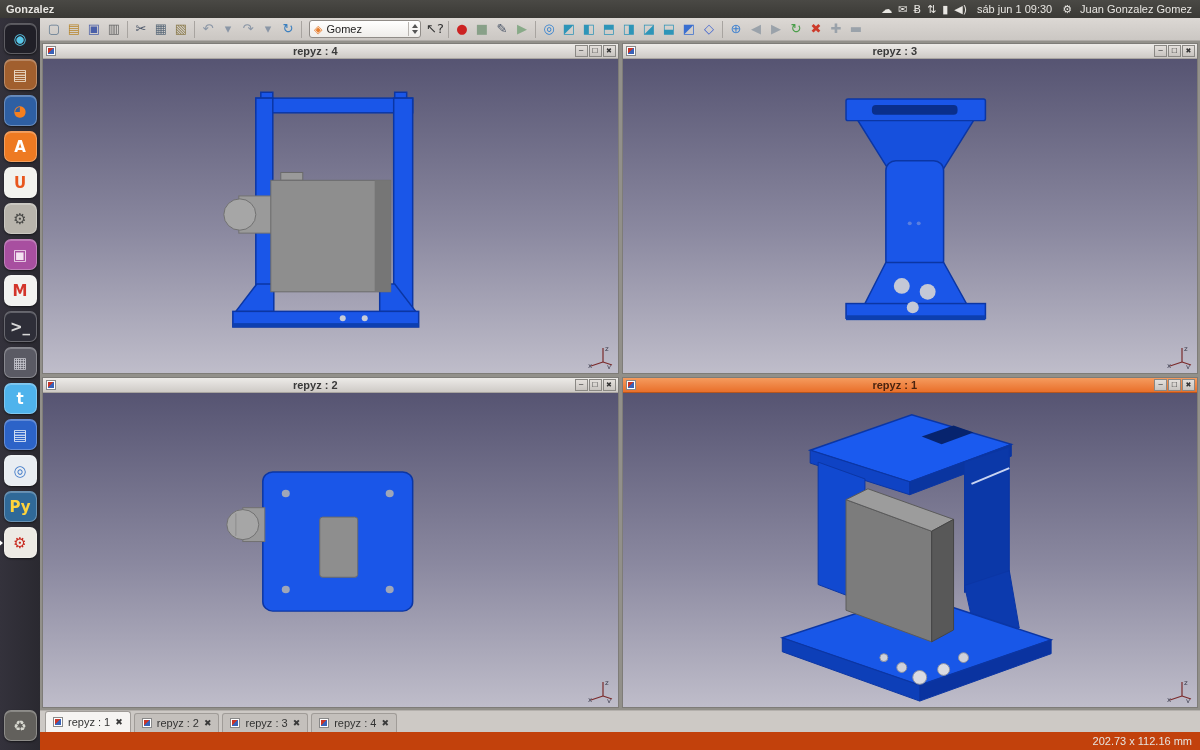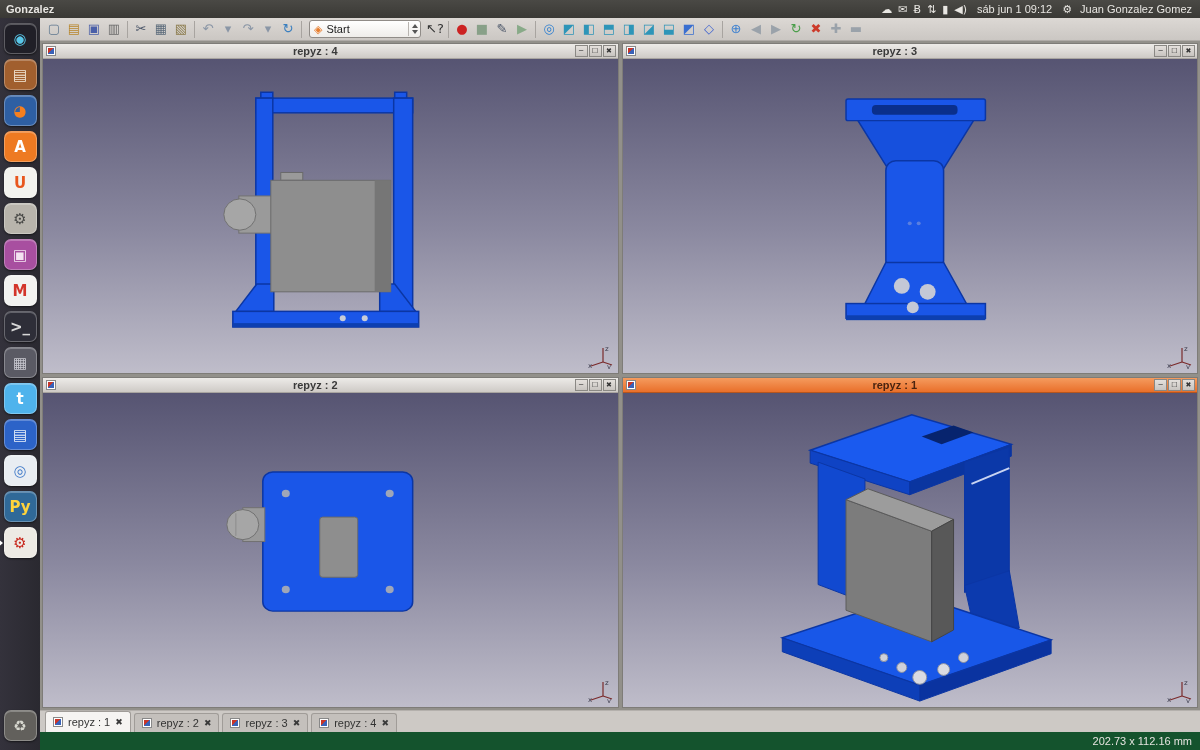--- a/index.html
+++ b/index.html
@@ -84,40 +84,40 @@
   .tab { height:19px; display:flex; align-items:center; gap:5px; padding:0 7px;
     border:1px solid #A09C98; border-bottom:none; border-radius:3px 3px 0 0;
     background:#C4C0BC; font-size:11px; color:#333; }
   .tab.active { background:#F6F4F2; height:21px; }
   .tabicon { position:relative; width:10px; height:10px; background:#fff; border:1px solid #888; }
   .tabicon::after { content:""; position:absolute; inset:1px;
     background:linear-gradient(135deg,#C8362A 45%,#3A62B8 45%); }
   .tabclose { font-family:"DejaVu Sans",sans-serif; font-size:9px; font-weight:bold; color:#3A3A3A; }
 
   
-  #statusbar { height:18px; background:#14532d; color:#E6E4E0; font-size:11px;
+  #statusbar { height:18px; background:#c2410c; color:#E6E4E0; font-size:11px;
     display:flex; align-items:center; justify-content:flex-end; padding-right:8px; }
 </style>
 </head>
 <body>
 
 <div id="screen">
 
   <div id="menubar">
     <span class="app-title">Gonzalez</span>
     <span class="spacer"></span>
     <span class="tgroup">
         <span class="trayicon">☁</span>
         <span class="trayicon">✉</span>
         <span class="trayicon">Ƀ</span>
         <span class="trayicon">⇅</span>
         <span class="trayicon">▮</span>
         <span class="trayicon">◀)</span>
       </span>
-    <span class="clock">sáb jun 1  09:12</span>
+    <span class="clock">sáb jun 1  09:30</span>
     <span class="tgroup">
         <span class="trayicon">⚙</span>
       </span>
     <span class="user">Juan Gonzalez Gomez</span>
   </div>
 
   <div id="launcher">
     <div id="launcher-top">
         <span class="licon" style="color: rgb(88, 198, 232); background: rgb(32, 31, 39);">◉</span>
         <span class="licon" style="color: rgb(244, 232, 216); background: rgb(161, 95, 46);">▤</span>
@@ -159,21 +159,21 @@
       <span class="tgroup">
           <span class="ticon" style="color: rgb(138, 150, 166);">↶</span>
           <span class="ticon" style="color: rgb(138, 150, 166);">▾</span>
           <span class="ticon" style="color: rgb(138, 150, 166);">↷</span>
           <span class="ticon" style="color: rgb(138, 150, 166);">▾</span>
           <span class="ticon" style="color: rgb(58, 127, 191);">↻</span>
         </span>
       <span class="sep"></span>
       <div class="combo">
         <span class="combo-icon">◈</span>
-        <span class="combo-label">Start</span>
+        <span class="combo-label">Gomez</span>
         <span class="combo-spin">
             <i class="up"></i>
             <i class="dn"></i>
           </span>
       </div>
       <span class="tgroup">
           <span class="ticon" style="color: rgb(51, 51, 51);">↖?</span>
         </span>
       <span class="sep"></span>
       <span class="tgroup">

